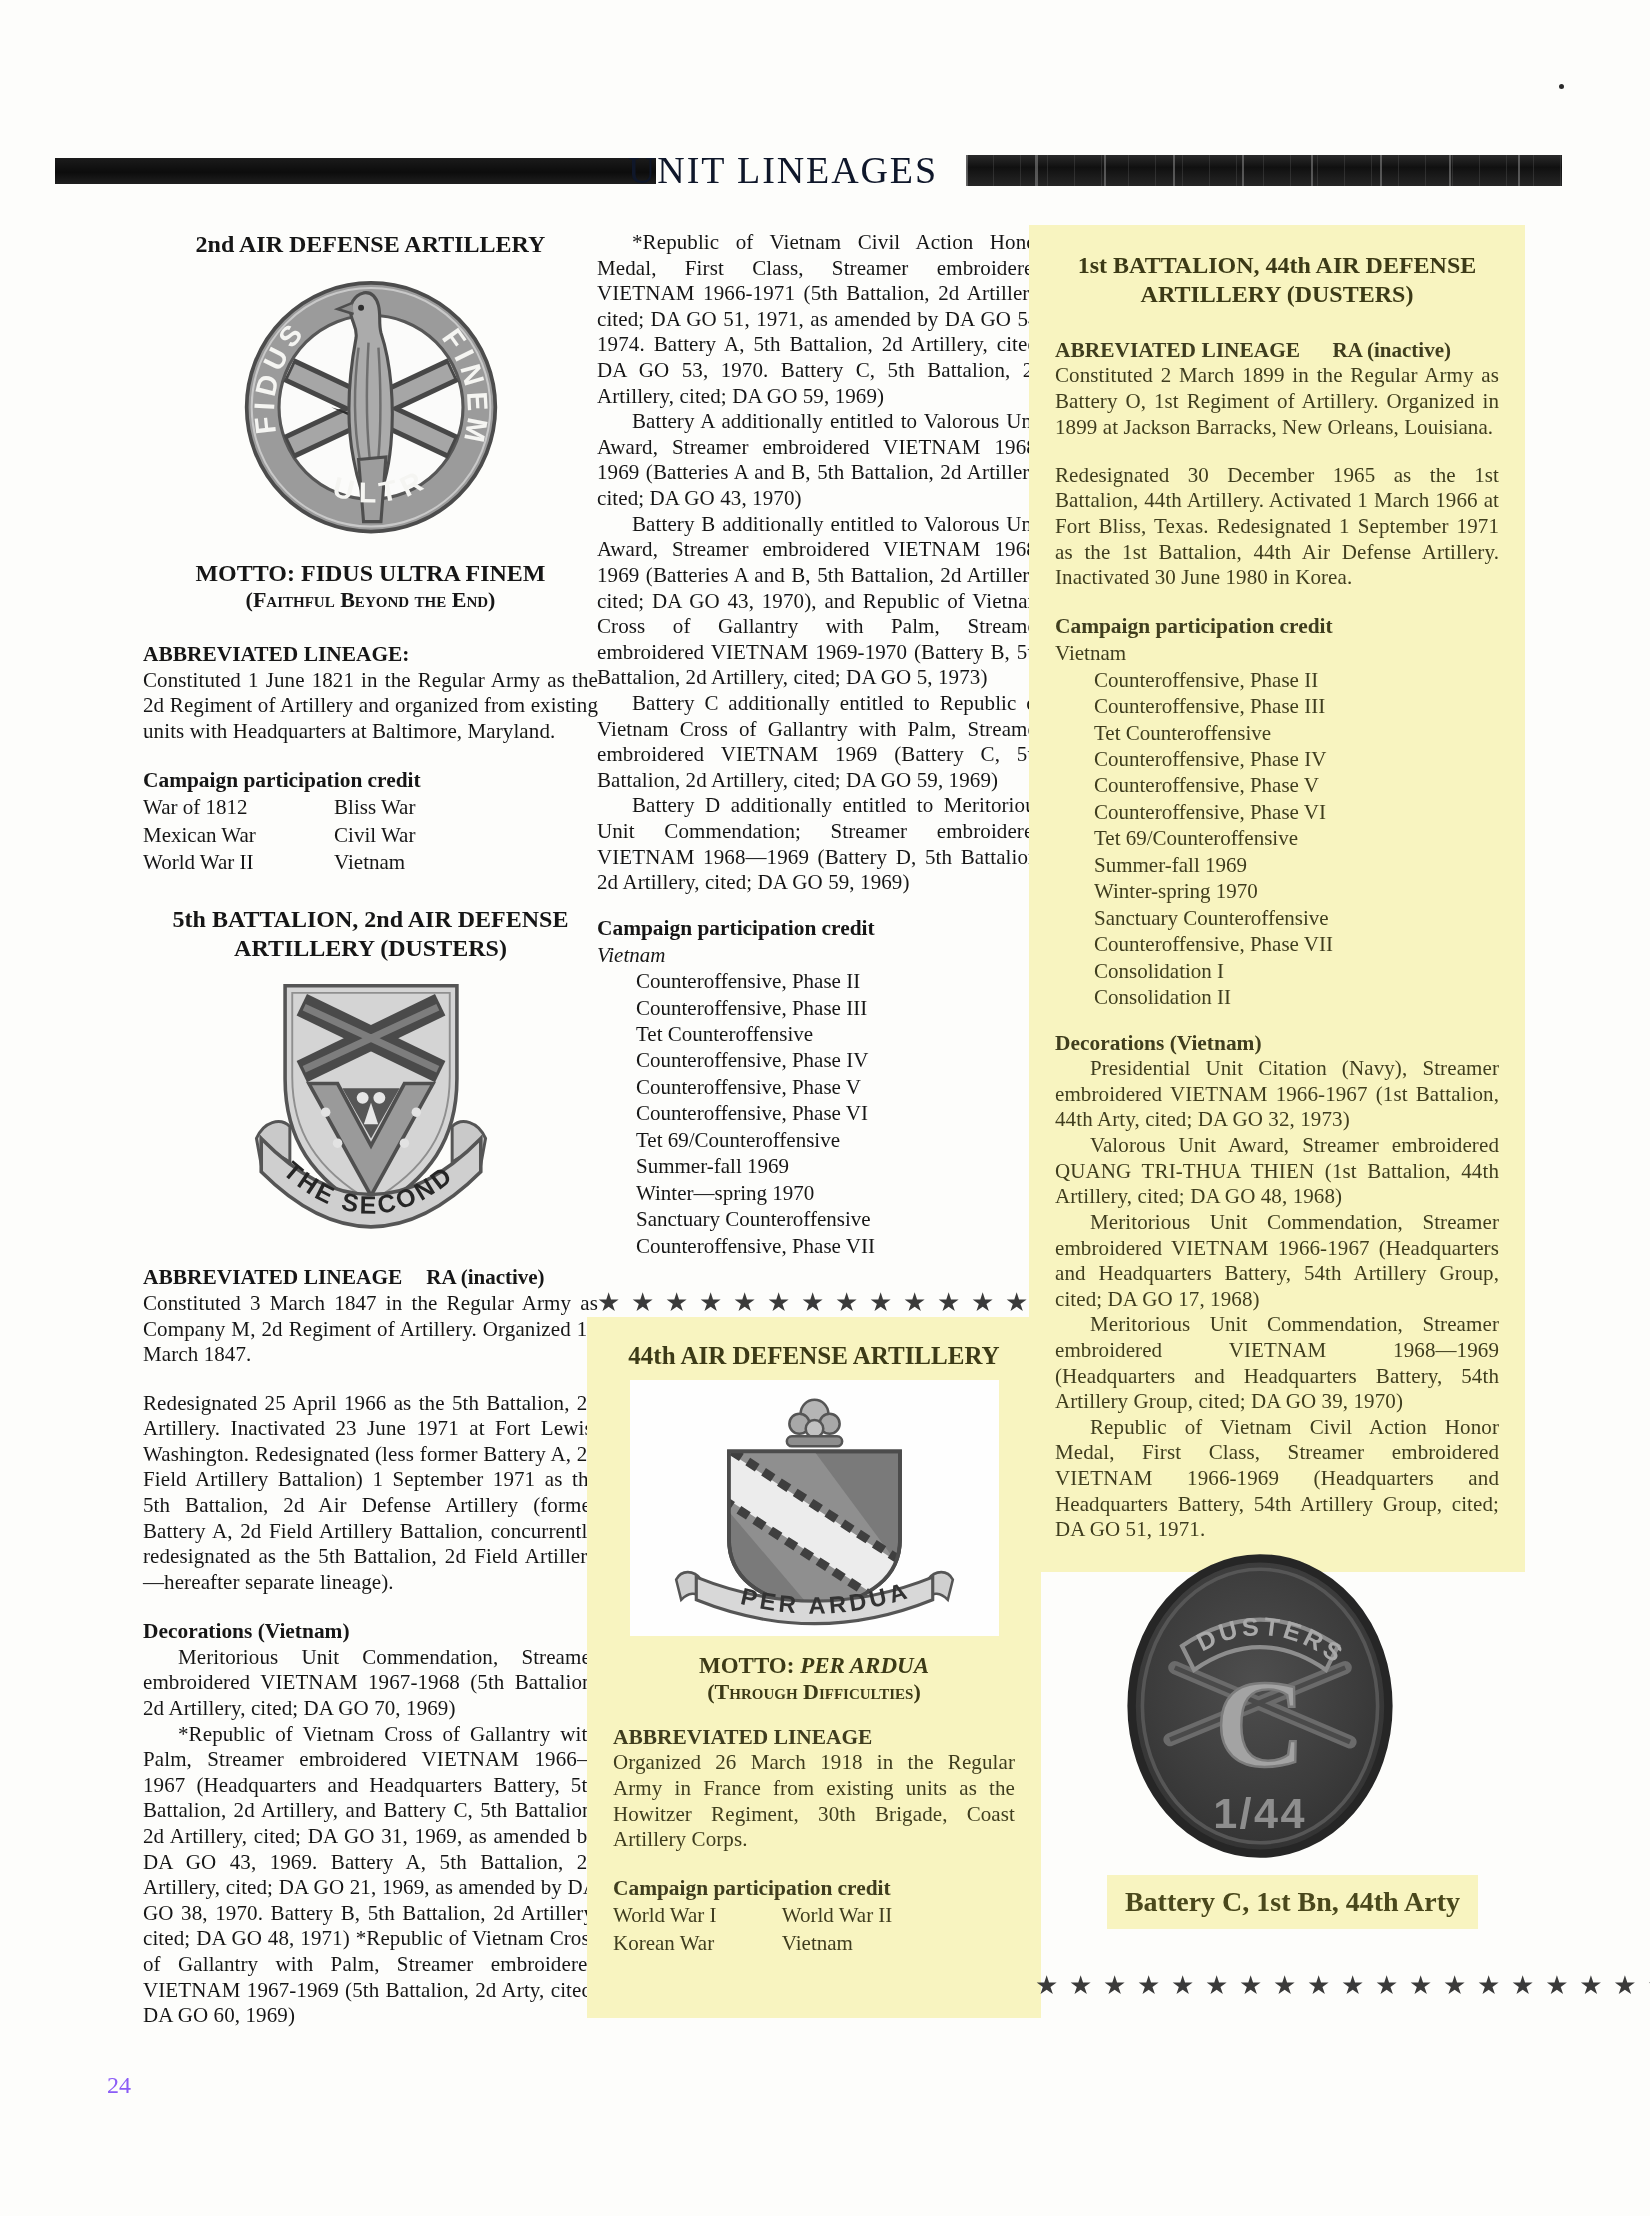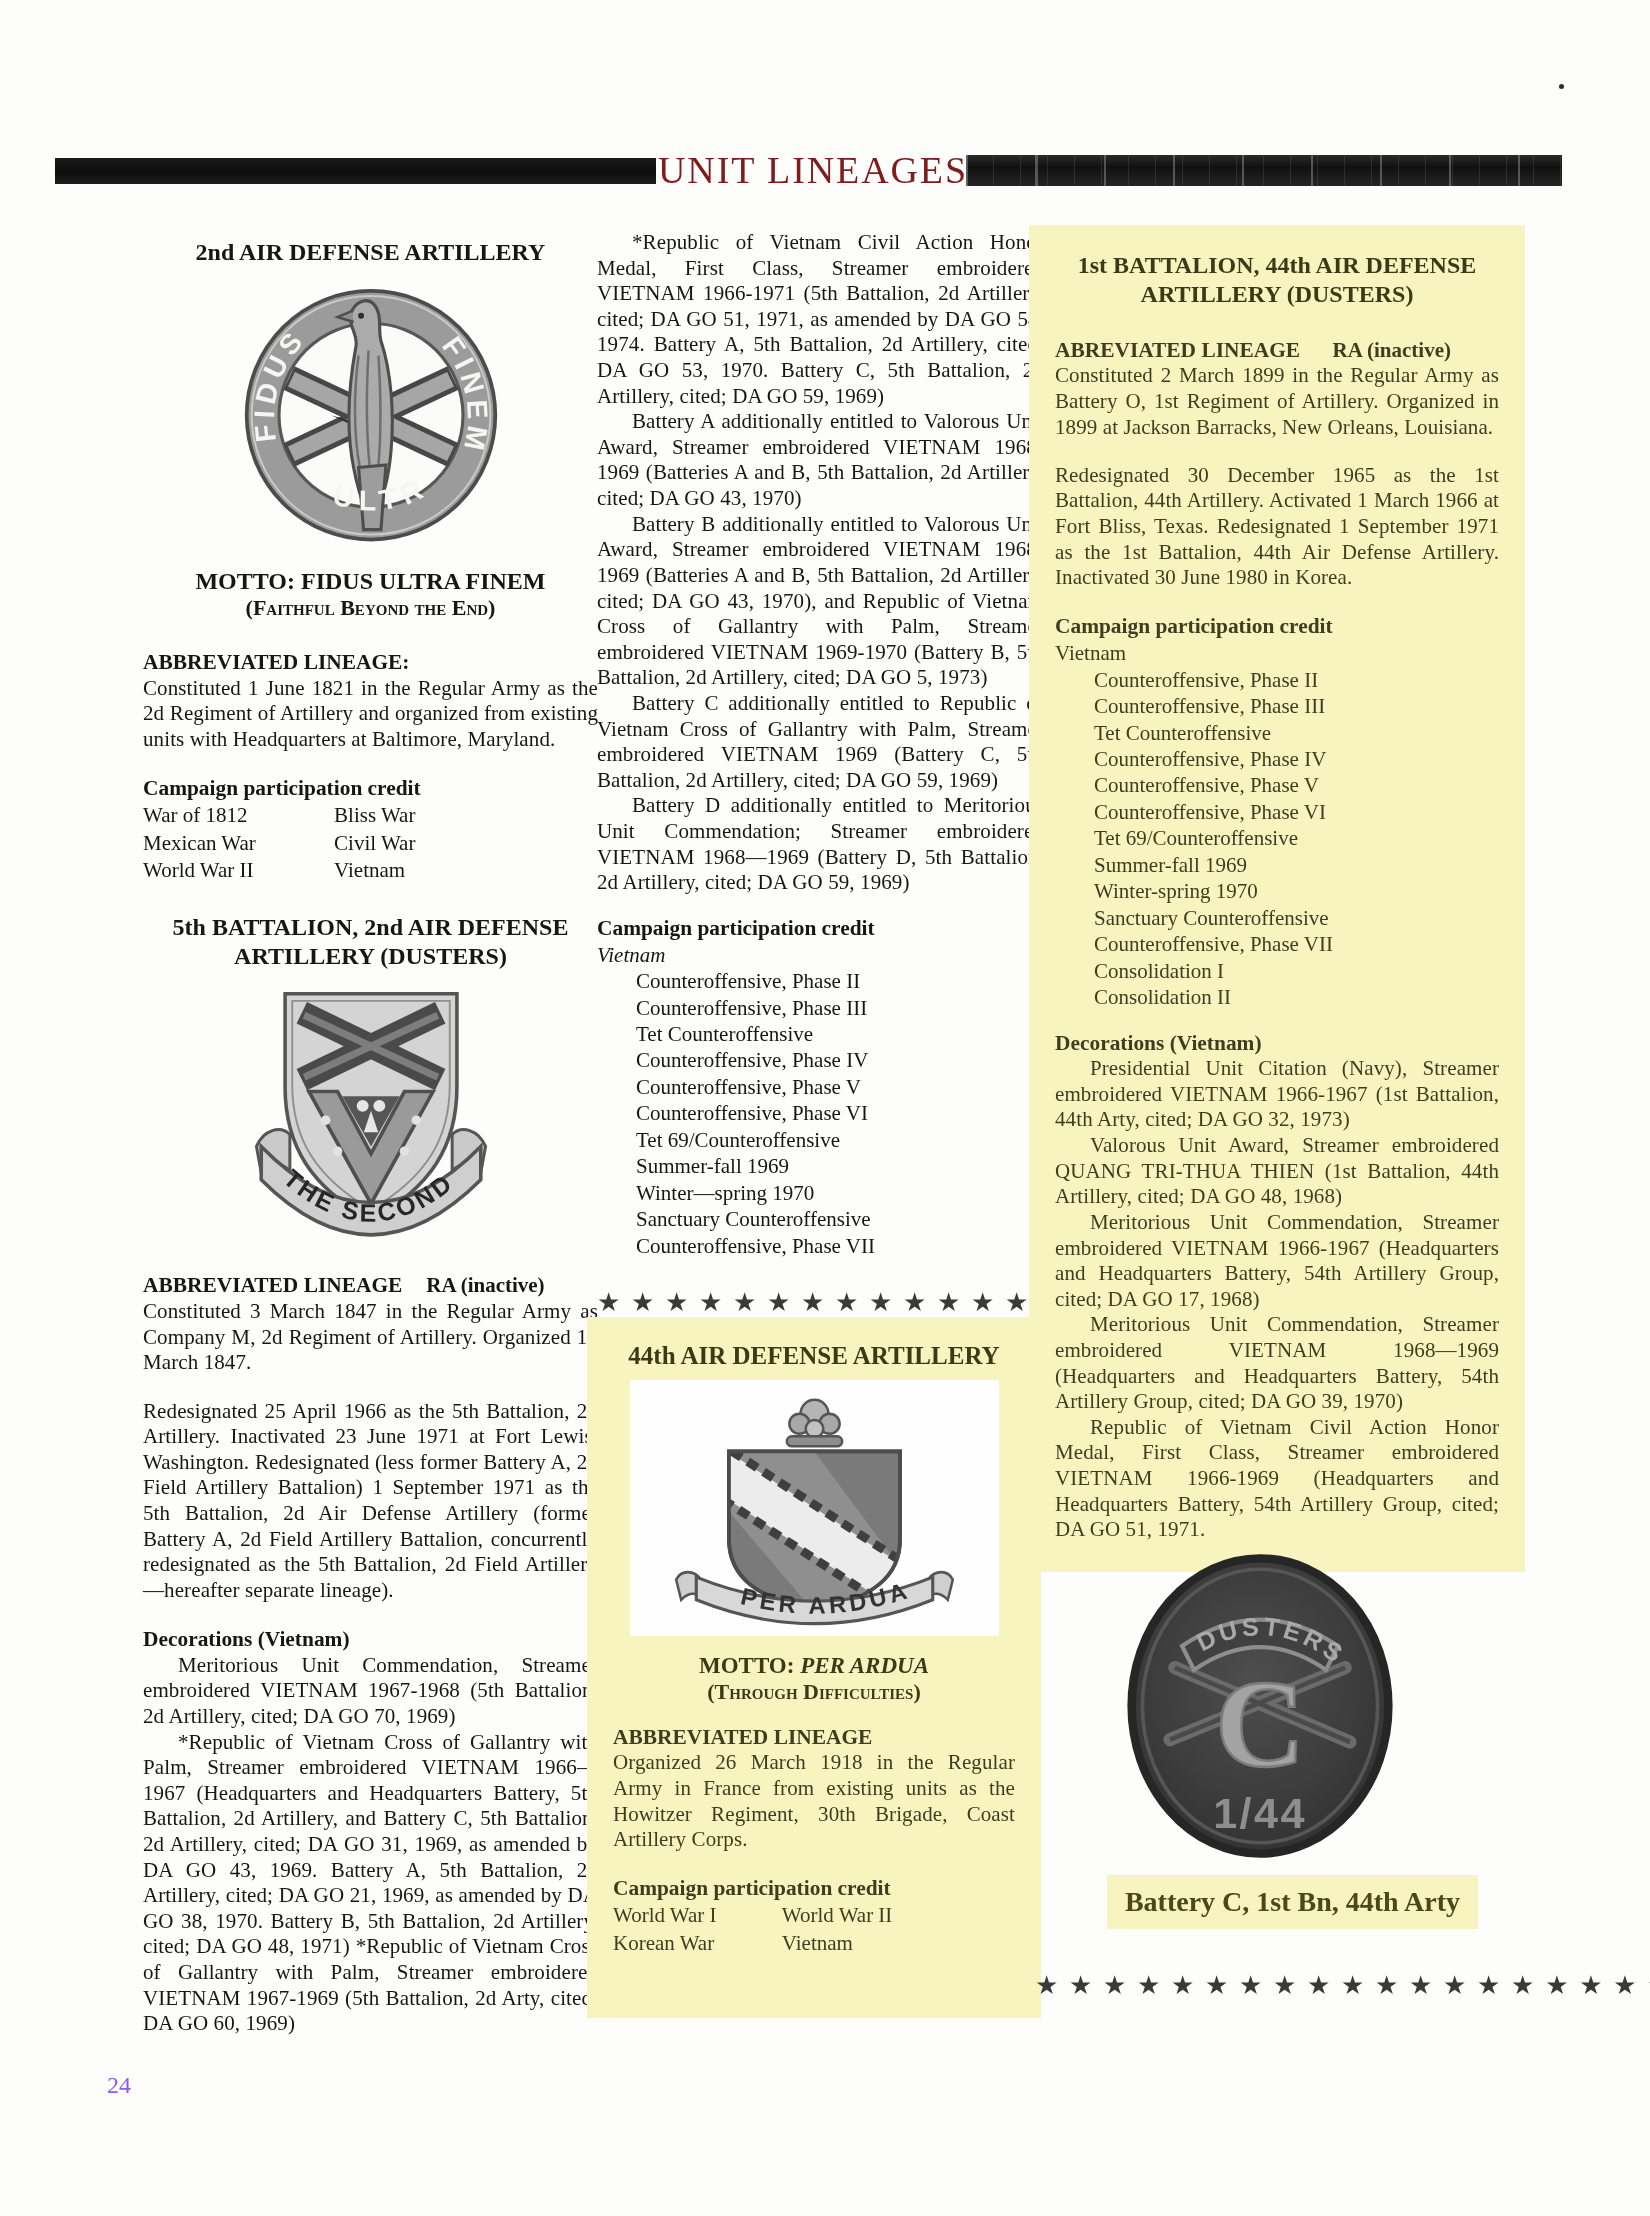--- a/index.html
+++ b/index.html
@@ -2,30 +2,30 @@
 <html style="font-size:10px"><head>
 <meta charset="utf-8">
 <style>
   html,body{margin:0;padding:0;}
   body{width:1651px;height:2216px;background:#e9e9e9;}
   .page{position:relative;width:1651px;height:2216px;background:#fdfdfb;overflow:hidden;
         font-family:"Liberation Serif","DejaVu Serif",serif;color:#161616;}
   
   .hdr-bar-left{position:absolute;left:55px;top:158px;width:601px;height:26px;
         background:linear-gradient(180deg,#1b1b1b,#0c0c0c 55%,#1f1f1f);}
-  .hdr-title{position:absolute;left:658px;top:148px;width:303px;text-align:right;
-        font-size:38px;letter-spacing:1.9px;color:#7f1d1d;white-space:nowrap;}
+  .hdr-title{position:absolute;left:628px;top:148px;width:303px;text-align:right;
+        font-size:38px;letter-spacing:1.9px;color:#0f172a;white-space:nowrap;}
   .hdr-bar-right{position:absolute;left:966px;top:155px;width:596px;height:31px;background-color:#181818;
         background-image:repeating-linear-gradient(90deg,rgba(160,160,160,.45) 0 2.5px,rgba(0,0,0,0) 2.5px 69px),
                          repeating-linear-gradient(90deg,rgba(90,90,90,.35) 0 1.3px,rgba(0,0,0,0) 1.3px 27px),
                          linear-gradient(180deg,#2a2a2a,#101010 40%,#262626);}
   .page-mark{position:absolute;left:1559px;top:84px;width:5px;height:5px;border-radius:50%;background:#2a2a2a;}
   .page-num{position:absolute;left:107px;top:2072px;font-size:24px;color:#8b5cf6;}
   
-  .col-left{position:absolute;left:143px;top:238px;width:455px;}
+  .col-left{position:absolute;left:143px;top:230px;width:455px;}
   .col-mid{position:absolute;left:597px;top:230px;width:447px;}
   .box-right{position:absolute;left:1029px;top:225px;width:496px;min-height:1318px;box-sizing:border-box;
         padding:26px 26px 29px;background:var(--yellow);color:#3f3d1e;}
   .box-mid44{position:absolute;left:587px;top:1317px;width:454px;height:701px;box-sizing:border-box;
         padding:24px 26px;background:var(--yellow);color:#3f3d1e;}
   :root{--yellow:#f8f4c0;--olive:#45431f;--olive-dk:#3c3a16;}
   
   p{margin:0;text-align:justify;font-size:21px;line-height:1.22;letter-spacing:0.1px;}
   .indent{text-indent:35px;}
   .h-unit{font-weight:bold;font-size:24px;line-height:1.2;text-align:center;}

